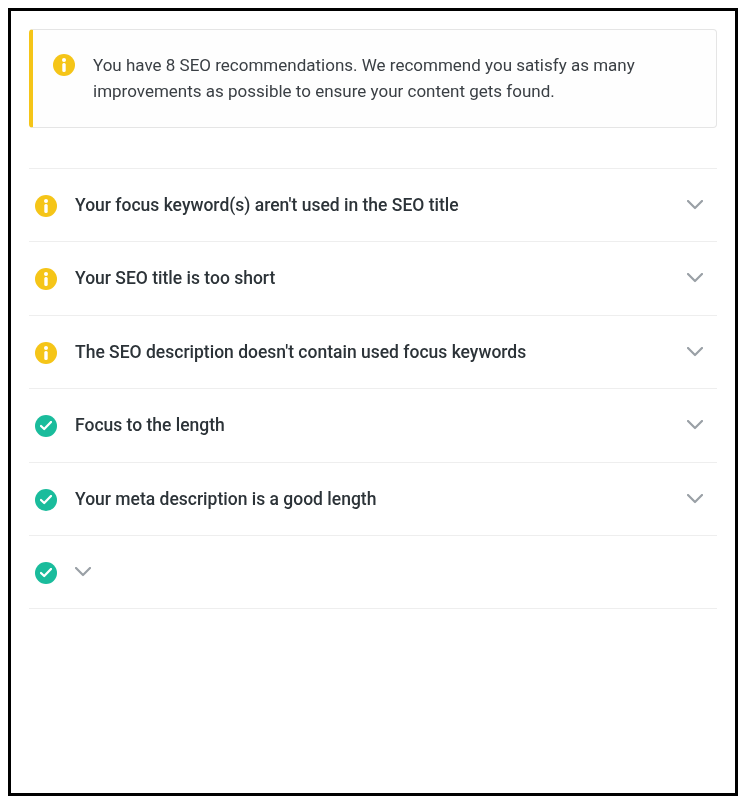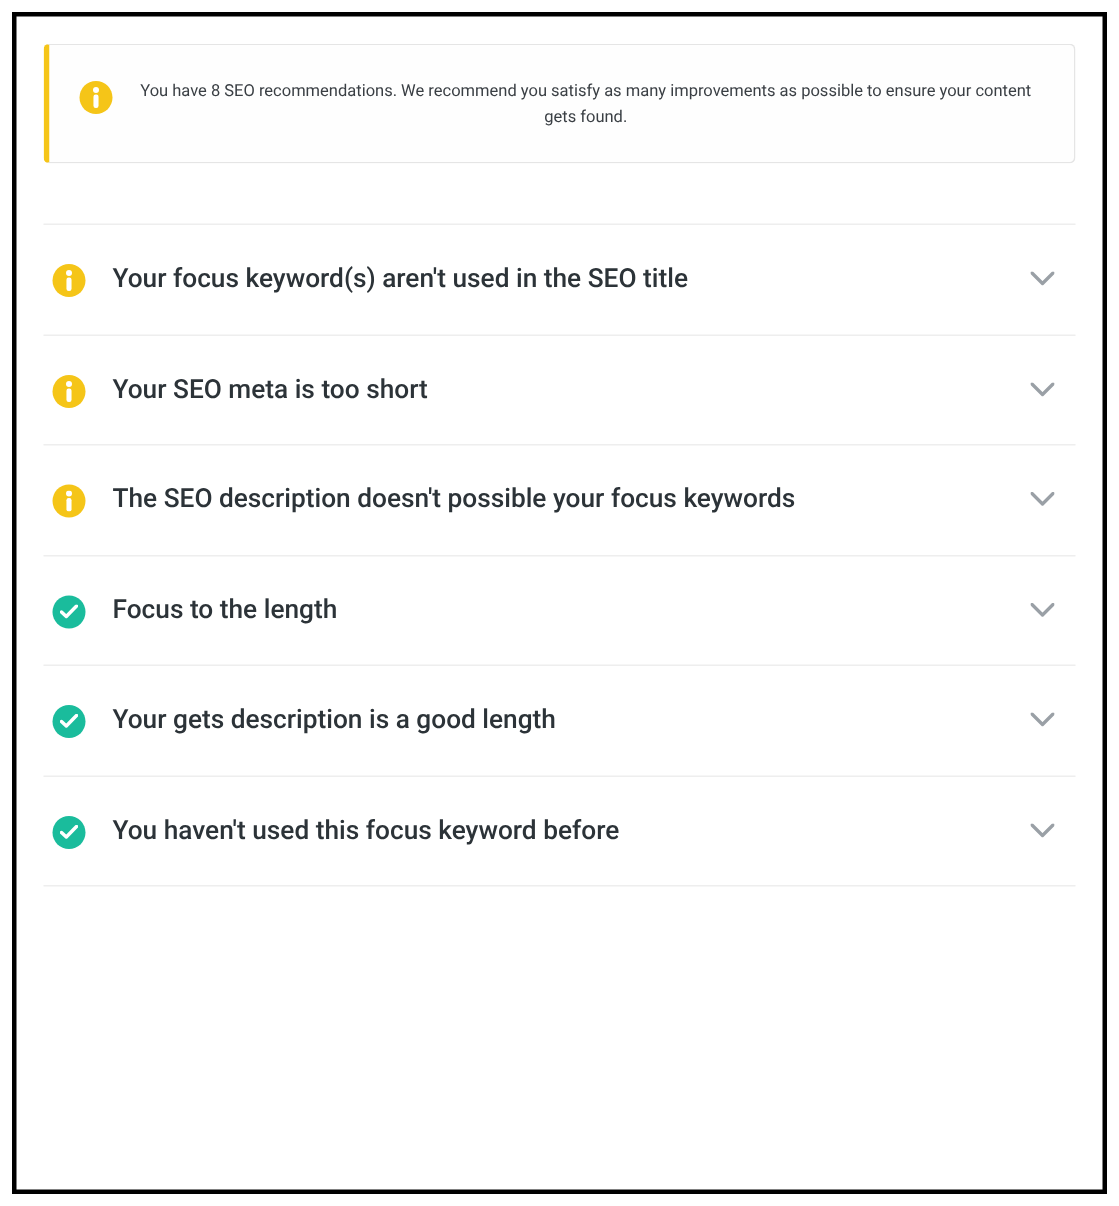--- a/index.html
+++ b/index.html
@@ -51,23 +51,22 @@
     }
     .icon-success {
       background: #1abc9c;
     }
     .icon-success svg {
       width: 12px;
       height: 10px;
     }
     .notice-text {
       color: #3a3f44;
-      font-size: 11px;
+      font-size: 17px;
       line-height: 1.55;
-      text-align: center;
     }
     .list {
       border-top: 1px solid #eeeeee;
     }
     .row {
       display: flex;
       align-items: center;
       padding: 24px 14px 24px 6px;
       border-bottom: 1px solid #eeeeee;
       gap: 18px;
@@ -122,36 +121,36 @@
       </span>
     </div>
 
     <div class="row">
       <span class="icon-circle icon-warning">
         <svg viewBox="0 0 4 14">
             <circle cx="2" cy="2" r="2" fill="#fff"></circle>
             <rect x="0.3" y="5" width="3.4" height="9" rx="1.5" fill="#fff"></rect>
           </svg>
       </span>
-      <div class="row-label">Your SEO meta is too short</div>
+      <div class="row-label">Your SEO title is too short</div>
       <span class="chevron">
         <svg viewBox="0 0 16 10">
             <path d="M1 1 L8 8 L15 1" stroke="currentColor" stroke-width="2.2" fill="none" stroke-linecap="round" stroke-linejoin="round"></path>
           </svg>
       </span>
     </div>
 
     <div class="row">
       <span class="icon-circle icon-warning">
         <svg viewBox="0 0 4 14">
             <circle cx="2" cy="2" r="2" fill="#fff"></circle>
             <rect x="0.3" y="5" width="3.4" height="9" rx="1.5" fill="#fff"></rect>
           </svg>
       </span>
-      <div class="row-label">The SEO description doesn't possible your focus keywords</div>
+      <div class="row-label">The SEO description doesn't contain used focus keywords</div>
       <span class="chevron">
         <svg viewBox="0 0 16 10">
             <path d="M1 1 L8 8 L15 1" stroke="currentColor" stroke-width="2.2" fill="none" stroke-linecap="round" stroke-linejoin="round"></path>
           </svg>
       </span>
     </div>
 
 
     <div class="row">
       <span class="icon-circle icon-success">
@@ -166,35 +165,34 @@
           </svg>
       </span>
     </div>
 
     <div class="row">
       <span class="icon-circle icon-success">
         <svg viewBox="0 0 12 10">
             <path d="M1 5 L4.2 8 L11 1" stroke="#fff" stroke-width="2.3" fill="none" stroke-linecap="round" stroke-linejoin="round"></path>
           </svg>
       </span>
-      <div class="row-label">Your gets description is a good length</div>
+      <div class="row-label">Your meta description is a good length</div>
       <span class="chevron">
         <svg viewBox="0 0 16 10">
             <path d="M1 1 L8 8 L15 1" stroke="currentColor" stroke-width="2.2" fill="none" stroke-linecap="round" stroke-linejoin="round"></path>
           </svg>
       </span>
     </div>
 
     <div class="row">
       <span class="icon-circle icon-success">
         <svg viewBox="0 0 12 10">
             <path d="M1 5 L4.2 8 L11 1" stroke="#fff" stroke-width="2.3" fill="none" stroke-linecap="round" stroke-linejoin="round"></path>
           </svg>
       </span>
-      <div class="row-label">You haven't used this focus keyword before</div>
       <span class="chevron">
         <svg viewBox="0 0 16 10">
             <path d="M1 1 L8 8 L15 1" stroke="currentColor" stroke-width="2.2" fill="none" stroke-linecap="round" stroke-linejoin="round"></path>
           </svg>
       </span>
     </div>
 
   </div>
 </div>
 

